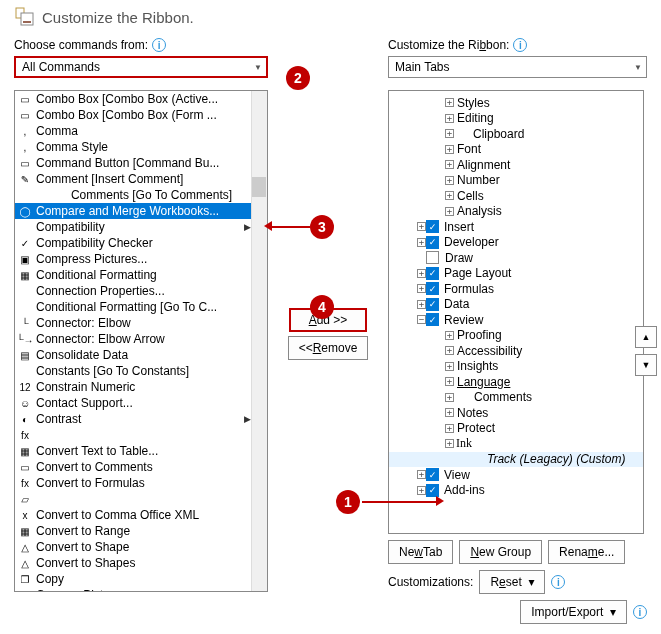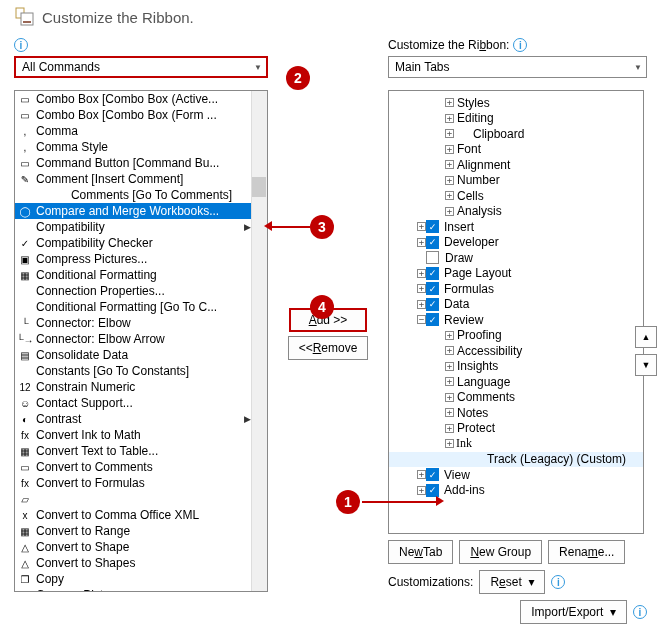--- a/index.html
+++ b/index.html
@@ -64,20 +64,21 @@
         <rect x="8" y="14" width="8" height="2" fill="#965"></rect>
       </svg>
   </span>
   <span class="header-title">Customize the Ribbon.</span>
 </div>
 
 <div class="cols">
 
   <div class="col-left">
     <div class="lbl-row">
+      <span class="lbl">Choose commands from:</span>
       <span class="info-icon">i</span>
     </div>
     <div class="dropdown red-box">
       <span>All Commands</span>
       <span class="dd-arrow">▼</span>
     </div>
     <div class="listbox" id="left-list">
         <div class="list-item" style="position: relative;">
           <span class="item-icon">▭</span>
           <span class="item-txt">Combo Box [Combo Box (Active...</span>
@@ -159,21 +160,20 @@
           <span class="item-icon">☺</span>
           <span class="item-txt">Contact Support...</span>
         </div>
         <div class="list-item" style="position: relative;">
           <span class="item-icon">◐</span>
           <span class="item-txt">Contrast</span>
           <span class="sub-arrow">▶</span>
         </div>
         <div class="list-item" style="position: relative;">
           <span class="item-icon">fx</span>
-          <span class="item-txt">Convert Ink to Math</span>
         </div>
         <div class="list-item" style="position: relative;">
           <span class="item-icon">▦</span>
           <span class="item-txt">Convert Text to Table...</span>
         </div>
         <div class="list-item" style="position: relative;">
           <span class="item-icon">▭</span>
           <span class="item-txt">Convert to Comments</span>
         </div>
         <div class="list-item" style="position: relative;">
@@ -302,39 +302,39 @@
         <div class="tree-item" style="padding-left: 56px;">
           <span class="expander box">+</span>
           <span style="margin-left: 3px;"> Accessibility</span>
         </div>
         <div class="tree-item" style="padding-left: 56px;">
           <span class="expander box">+</span>
           <span style="margin-left: 3px;"> Insights</span>
         </div>
         <div class="tree-item" style="padding-left: 56px;">
           <span class="expander box">+</span>
-          <span style="margin-left: 3px;"> Language</span>
-        </div>
-        <div class="tree-item" style="padding-left: 56px;">
-          <span class="expander box">+</span>
-          <span style="margin-left: 3px;"> Comments</span>
+          <span style="margin-left: 3px; text-decoration: underline;"> Language</span>
+        </div>
+        <div class="tree-item" style="padding-left: 56px;">
+          <span class="expander box">+</span>
+          <span style="margin-left: 20px;"> Comments</span>
         </div>
         <div class="tree-item" style="padding-left: 56px;">
           <span class="expander box">+</span>
           <span style="margin-left: 3px;"> Notes</span>
         </div>
         <div class="tree-item" style="padding-left: 56px;">
           <span class="expander box">+</span>
           <span style="margin-left: 3px;"> Protect</span>
         </div>
         <div class="tree-item" style="padding-left: 56px;">
           <span class="expander box">+</span>
           <span style="margin-left: 2px; font-family: Liberation Serif, serif;"> Ink</span>
         </div>
-        <div class="tree-item selected" style="padding-left: 86px;">
+        <div class="tree-item selected" style="padding-left: 86px; font-style: italic;">
           <span class="expander box" style="visibility: hidden;"></span>
           <span style="margin-left: 3px;"> Track (Leagacy) (Custom)</span>
         </div>
         <div class="tree-item" style="padding-left: 28px;">
           <span class="expander box">+</span>
           <span class="chk checked"></span>
           <span style="margin-left: 3px;"> View</span>
         </div>
         <div class="tree-item" style="padding-left: 28px;">
           <span class="expander box">+</span>

